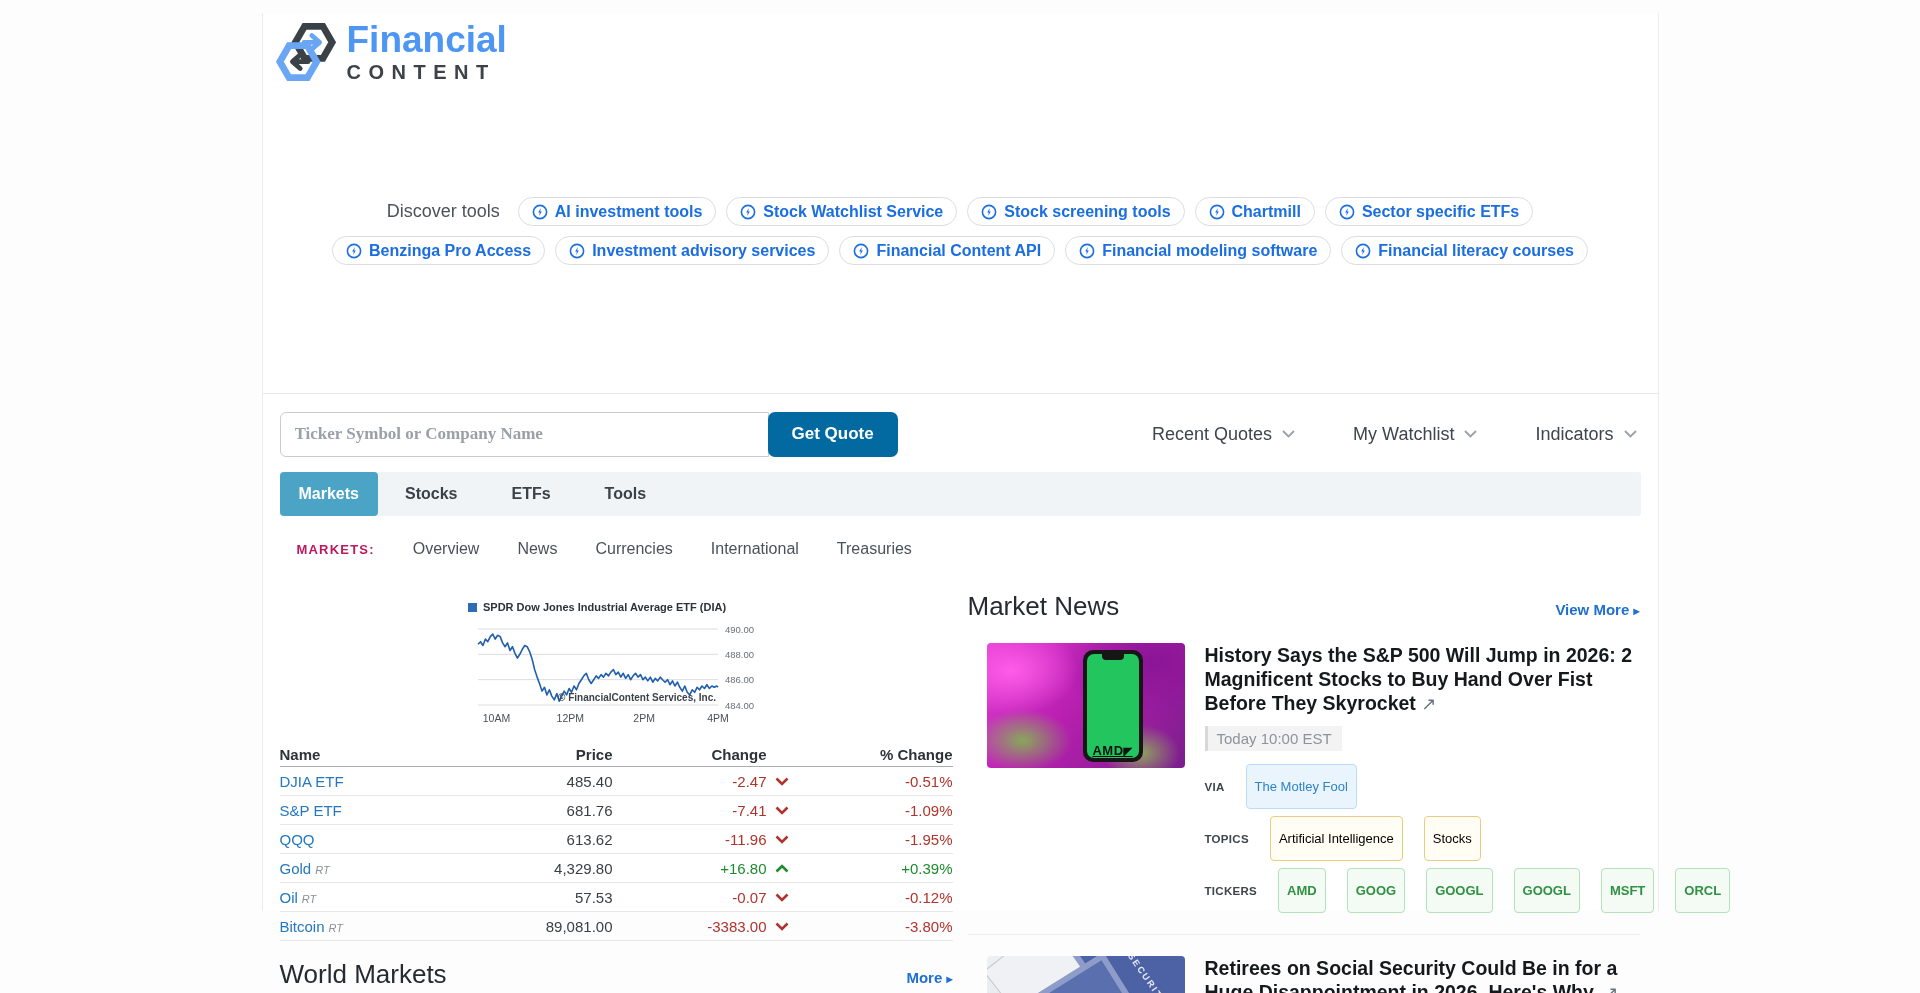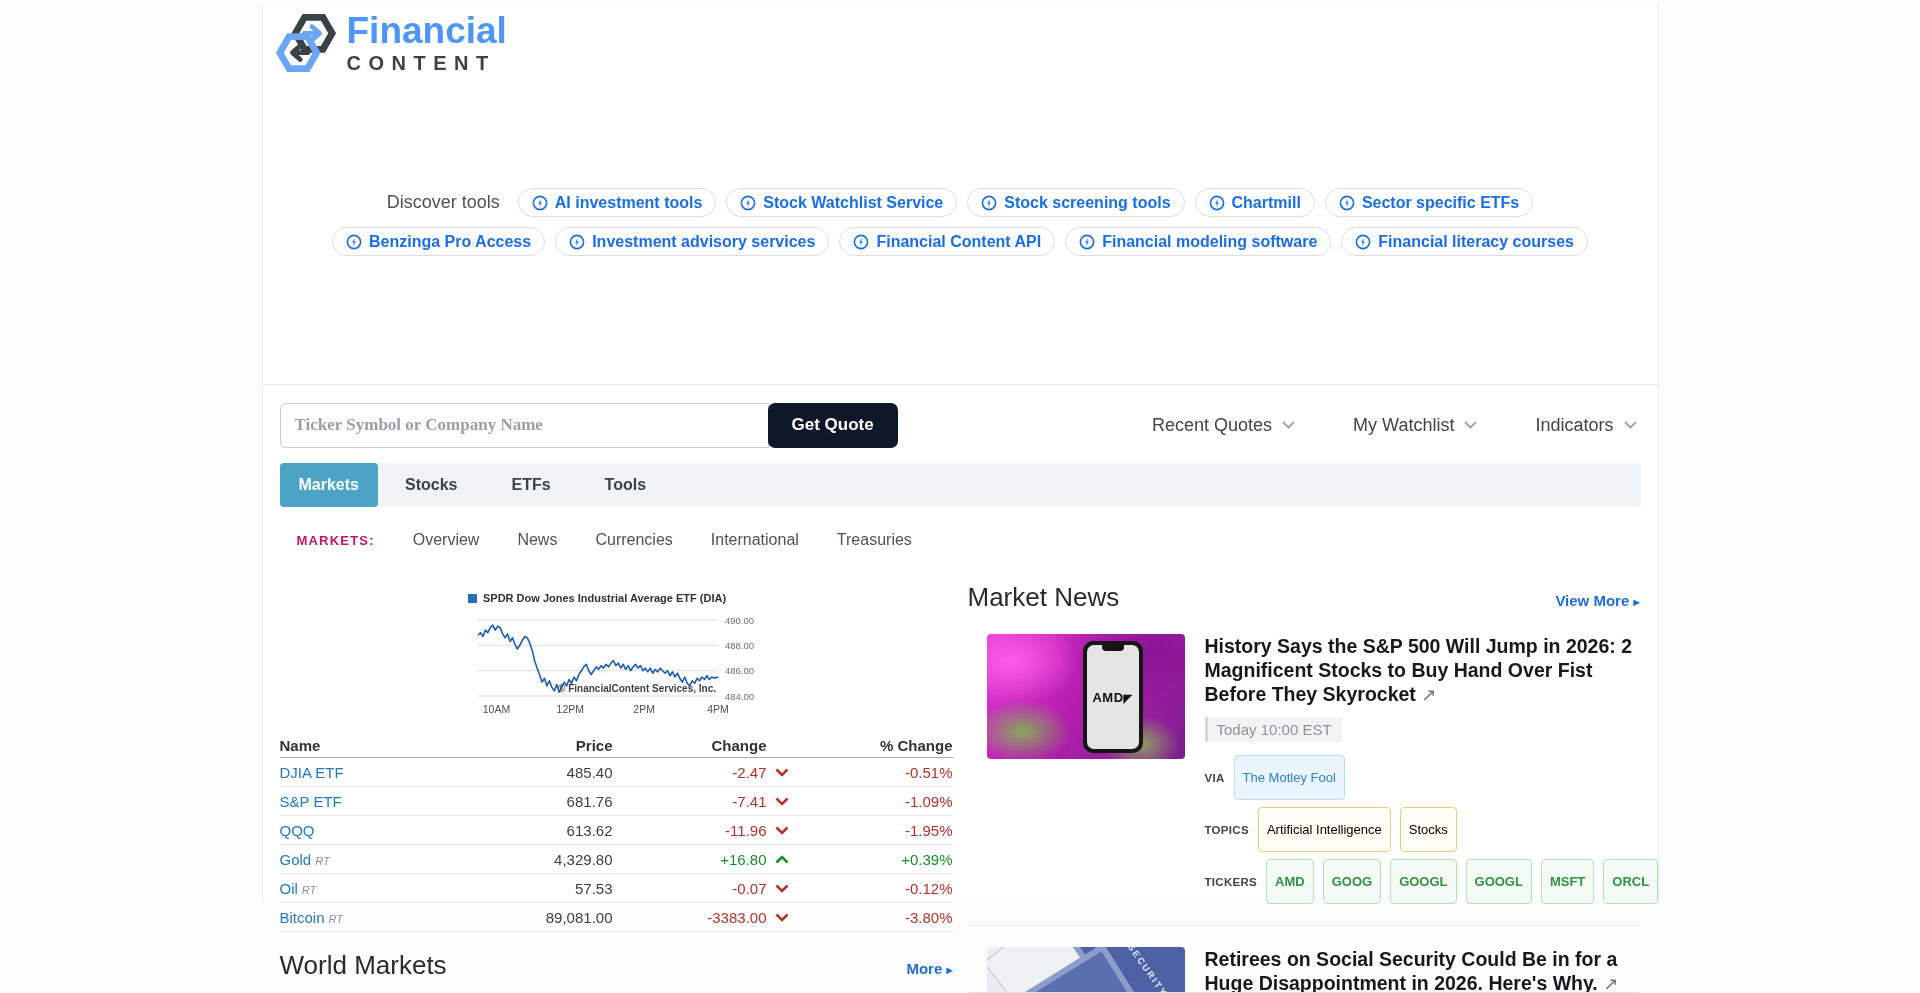--- a/index.html
+++ b/index.html
@@ -1,18 +1,18 @@
 <!DOCTYPE html>
 <html><head>
 <meta charset="utf-8">
 <style>
   * { box-sizing: border-box; }
   html,body { margin:0; padding:0; background:#fdfdfd; font-family:"Liberation Sans", sans-serif; }
   body { width:1920px; height:993px; overflow:hidden; }
-  .page { position:relative; width:1397px; height:898px; margin:4px auto; background:#fff;
+  .page { position:relative; width:1397px; height:898px; margin:13px auto; background:#fff;
           border-left:1px solid #ececec; border-right:1px solid #ececec; }
 
   
   .logo { position:absolute; top:8px; left:12px; display:flex; align-items:center; gap:10px; }
   .logo-text { display:flex; flex-direction:column; }
   .logo-line1 { font-size:37px; font-weight:700; color:#4e96f3; line-height:1.05; }
   .logo-line2 { font-size:20px; font-weight:700; color:#3c4247; letter-spacing:7.5px; margin-top:1px; }
 
   
   .discover { position:absolute; top:184px; left:0; right:0; display:flex; flex-direction:column; align-items:center; gap:10px; }
@@ -23,21 +23,21 @@
           font-family:inherit; font-size:16px; font-weight:700; color:#1b6ee0; white-space:nowrap; }
   .pill svg { flex:none; }
 
   .header-divider { position:absolute; top:380px; left:0; right:0; border-top:1px solid #e7e8ea; }
 
   
   .quotebar { position:absolute; top:398px; left:17px; right:17px; height:46px; display:flex; align-items:center; }
   .ticker-input { width:489px; height:45px; border:1px solid #c9cdd2; border-radius:6px 0 0 6px; padding:0 14px;
                   font-family:Liberation Serif, serif; font-size:17px; color:#333; outline:none; }
   .ticker-input::placeholder { color:#9aa0a7; font-weight:600; }
-  .getquote-btn { height:45px; margin-left:-1px; padding:0 24px; background:#0f172a; color:#fff; border:none;
+  .getquote-btn { height:45px; margin-left:-1px; padding:0 24px; background:#0369a1; color:#fff; border:none;
                   border-radius:7px; font-family:inherit; font-size:17px; font-weight:600; cursor:pointer;text-align:center; }
   .menus { margin-left:auto; display:flex; align-items:center; gap:58px; padding-right:4px; }
   .menu-item { display:inline-flex; align-items:center; gap:10px; font-size:18px; color:#3e454d; cursor:pointer; }
 
   
   .tabbar { position:absolute; top:459px; left:17px; right:17px; height:44px; background:#f1f4f6; border-radius:3px;
             display:flex; align-items:stretch; }
   .tab { display:flex; align-items:center; padding:0 27px; font-size:16px; font-weight:700; color:#3a4148; cursor:pointer; }
   .tab.active { background:#4ba4c6; color:#fff; border-radius:4px; padding:0 19px; }
 
@@ -76,37 +76,37 @@
 
   
   .article { display:flex; gap:20px; padding-left:19px; margin-top:21px; }
   .article-divider { border-top:1px solid #ededee; margin-top:21px; }
   .news-img { flex:none; width:198px; height:125px; border-radius:4px; position:relative; overflow:hidden; }
   .news-body { flex:1; min-width:0; }
   .headline { margin:0 0 10px 0; font-size:19.5px; font-weight:700; color:#16191c; line-height:24px; cursor:pointer; }
   .ext-arrow { color:#6b737b; font-weight:400; font-size:18px; }
   .timestamp { display:inline-block; background:#f3f3f4; border-left:3px solid #d6d8da; color:#8d939a;
                font-size:15px; padding:4px 10px 4px 9px; margin-bottom:6px; }
-  .meta-row { display:flex; align-items:center; gap:9px; margin-top:7px; }
+  .meta-row { display:flex; align-items:center; gap:21px; margin-top:7px; }
   .meta-label { font-size:11.5px; font-weight:700; color:#3e454c; letter-spacing:0.3px; }
   .chip { display:inline-block; font-size:13px; padding:14px 8px; border-radius:4px; cursor:pointer; white-space:nowrap; }
   .chip.via    { background:#e9f4fd; border:1px solid #bcdcf5; color:#2d83c5; }
   .chip.topic  { background:#fffdf4; border:1px solid #e8cc82; color:#000000; }
   .chip.ticker { background:#f4fbf5; border:1px solid #b5e0bc; color:#2f9142; font-weight:600; }
   .next-band { position:absolute; top:988px; left:705px; width:672px; height:5px; background:#dde3ea; border-radius:3px; }
 
   
   .art-amd { background:
       radial-gradient(70px 45px at 18% 78%, #7ac943cc 0%, #7ac94300 70%),
       radial-gradient(55px 40px at 78% 88%, #8dd04bbb 0%, #8dd04b00 70%),
       radial-gradient(90px 60px at 12% 22%, #ff5ce8 0%, #ff5ce800 75%),
       radial-gradient(120px 80px at 85% 15%, #8a1596 0%, #8a159600 80%),
       linear-gradient(130deg, #e23bd4 0%, #b91fb0 45%, #7a1e8c 100%); }
   .phone { position:absolute; left:96px; top:7px; width:60px; height:112px; background:#161616; border-radius:10px; }
-  .phone-screen { position:absolute; inset:4px; background:#e5e5e5; border-radius:7px; display:flex; align-items:center; justify-content:center; }
+  .phone-screen { position:absolute; inset:4px; background:#22c55e; border-radius:7px; display:flex; align-items:flex-end; justify-content:center;text-decoration:underline; }
   .phone-notch { position:absolute; top:4px; left:50%; transform:translateX(-50%); width:22px; height:6px; background:#161616; border-radius:0 0 4px 4px; }
   .amd-mark { font-size:13px; font-weight:700; color:#111; letter-spacing:0.5px; }
   .amd-mark .cut { font-size:11px; }
 
   .art-ss { background:linear-gradient(135deg,#eef0f3 0%, #d9dde4 55%, #c4cad4 100%); }
   .ss-card { position:absolute; border-radius:3px; }
   .ss-card .ss-text { position:absolute; color:#e8ecf7; font-weight:700; letter-spacing:2px; white-space:nowrap; }
   .ss1 { width:190px; height:110px; left:-30px; top:38px; transform:rotate(-32deg); background:#5a6fae; border:6px solid #8d9cc9; }
   .ss2 { width:170px; height:105px; left:70px; top:-45px; transform:rotate(55deg); background:#4d62a5; border:6px solid #8d9cc9; }
   .ss3 { width:120px; height:80px; left:8px; top:-30px; transform:rotate(-38deg); background:#f0f1f4; border:1px solid #c3c8d2; }

